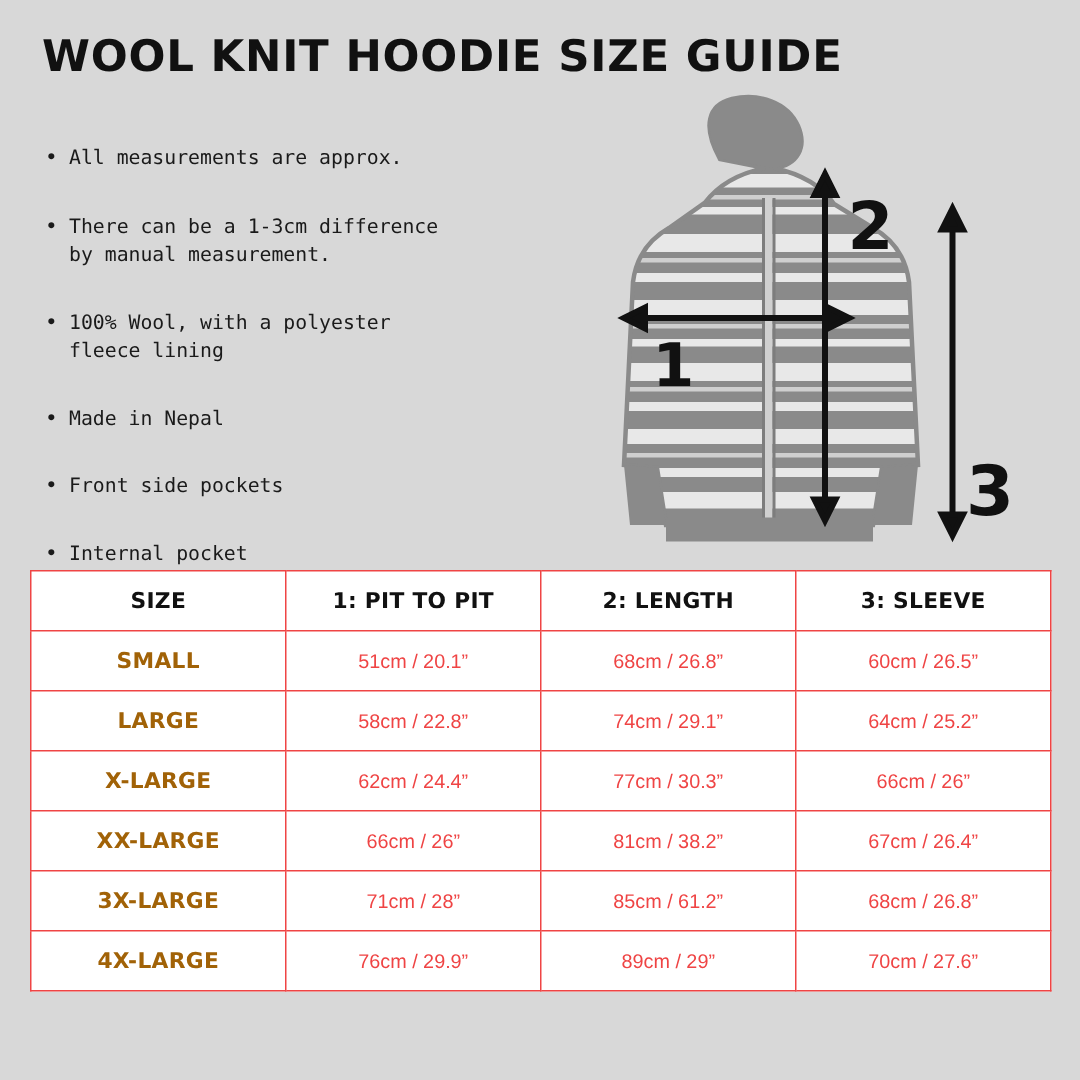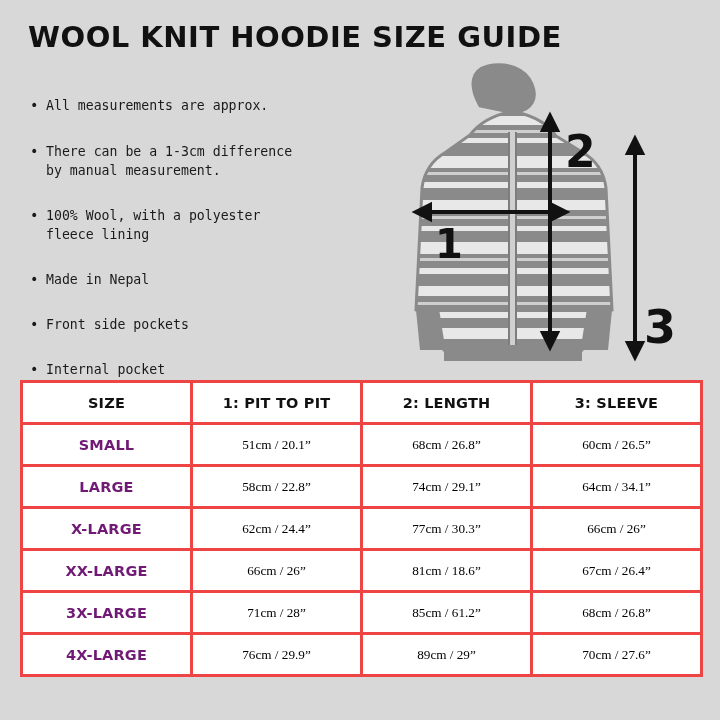--- a/index.html
+++ b/index.html
@@ -91,43 +91,43 @@
     top: 380px;
     width: 680px;
   }
   table {
     width: 680px;
     border-collapse: collapse;
     background: #fff;
     table-layout: fixed;
   }
   th, td {
-    border: 3px solid #ef4444;
+    border: 1px solid #ef4444;
     text-align: center;
     height: 39px;
     padding: 0 4px;
   }
   thead th {
     font-family: "DejaVu Sans", sans-serif;
     font-weight: bold;
     font-size: 14.5px;
     color: #111;
     letter-spacing: 0.2px;
   }
   tbody td.size-cell {
     font-family: "DejaVu Sans", sans-serif;
     font-weight: bold;
     font-size: 14.5px;
-    color: #701a75;
+    color: #a16207;
     letter-spacing: 0.2px;
   }
   tbody td.meas {
-    font-family: Liberation Serif, serif;
+    font-family: Liberation Sans, sans-serif;
     font-size: 13.2px;
-    color: #000000;
+    color: #ef4444;
   }
   col.c1 { width: 170px; }
   col.c2 { width: 170px; }
   col.c3 { width: 170px; }
   col.c4 { width: 170px; }
 </style>
 </head>
 <body>
 
 <div class="page">
@@ -252,32 +252,32 @@
         <tr>
           <td class="size-cell">SMALL</td>
           <td class="meas">51cm / 20.1”</td>
           <td class="meas">68cm / 26.8”</td>
           <td class="meas">60cm / 26.5”</td>
         </tr>
         <tr>
           <td class="size-cell">LARGE</td>
           <td class="meas">58cm / 22.8”</td>
           <td class="meas">74cm / 29.1”</td>
-          <td class="meas">64cm / 34.1”</td>
+          <td class="meas">64cm / 25.2”</td>
         </tr>
         <tr>
           <td class="size-cell">X-LARGE</td>
           <td class="meas">62cm / 24.4”</td>
           <td class="meas">77cm / 30.3”</td>
           <td class="meas">66cm / 26”</td>
         </tr>
         <tr>
           <td class="size-cell">XX-LARGE</td>
           <td class="meas">66cm / 26”</td>
-          <td class="meas">81cm / 18.6”</td>
+          <td class="meas">81cm / 38.2”</td>
           <td class="meas">67cm / 26.4”</td>
         </tr>
         <tr>
           <td class="size-cell">3X-LARGE</td>
           <td class="meas">71cm / 28”</td>
           <td class="meas">85cm / 61.2”</td>
           <td class="meas">68cm / 26.8”</td>
         </tr>
         <tr>
           <td class="size-cell">4X-LARGE</td>

